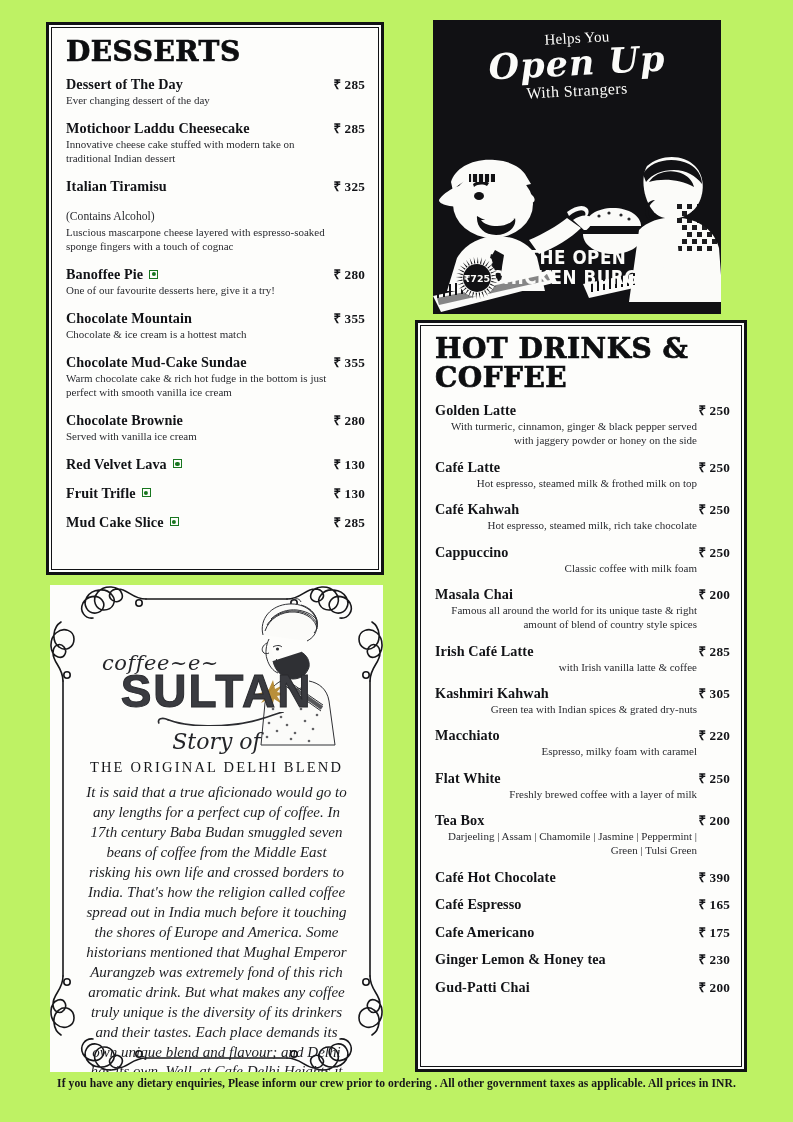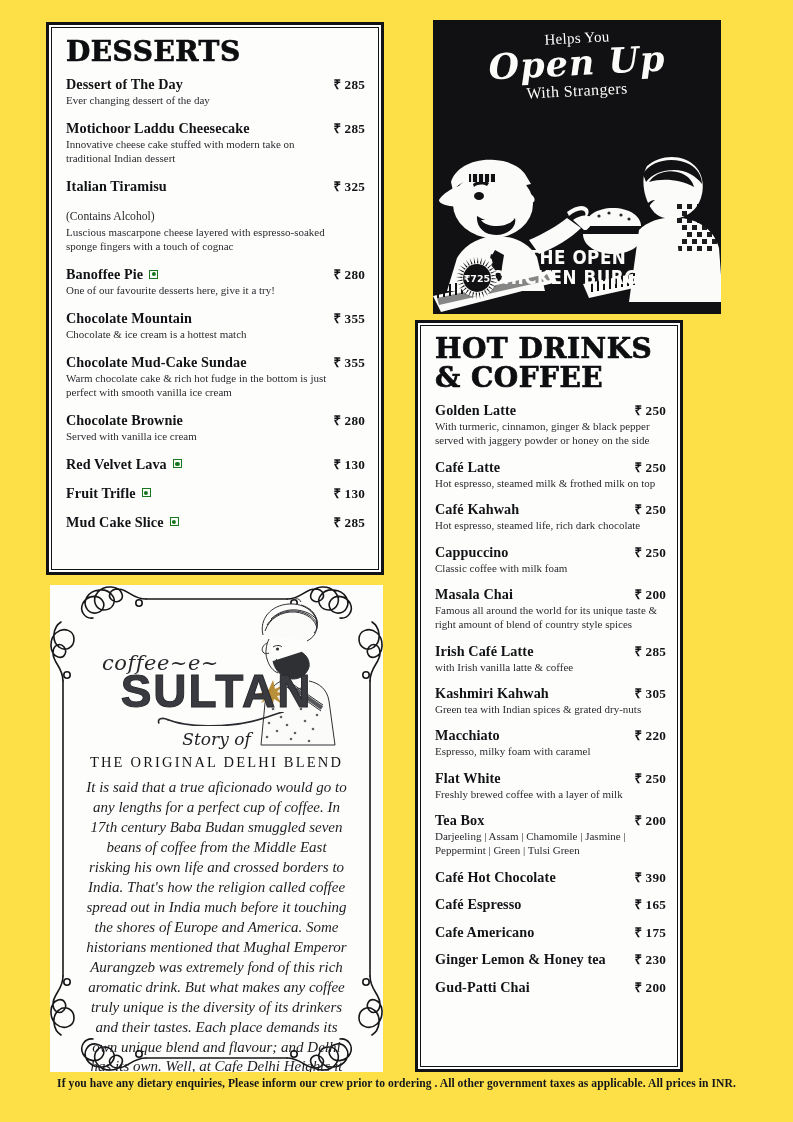--- a/index.html
+++ b/index.html
@@ -4,21 +4,21 @@
 <style>
   html, body {
     margin: 0;
     padding: 0;
     background: #ffffff;
   }
   .page {
     position: relative;
     width: 793px;
     height: 1122px;
-    background: #fde047;
+    background: #bef264;
     font-family: "Liberation Serif", serif;
     color: #17171a;
     overflow: hidden;
   }
 
   
   .panel {
     position: absolute;
     background: #fdfdfb;
     border: 3px solid #111215;
@@ -189,25 +189,25 @@
     bottom: 14px;
     width: 44px;
     height: 44px;
     z-index: 5;
   }
 
   
   #hotdrinks-panel {
     left: 415px;
     top: 320px;
-    width: 268px;
+    width: 332px;
     height: 752px;
   }
   #hotdrinks-panel .panel-inner { padding: 11px 14px 4px 17px; }
-  #hotdrinks-panel .item { margin-bottom: 9.5px; }
+  #hotdrinks-panel .item { margin-bottom: 9.5px; text-align: right; }
   #hotdrinks-panel .item-desc { max-width: 262px; }
 
   
   #sultan-panel {
     position: absolute;
     left: 50px;
     top: 585px;
     width: 333px;
     height: 487px;
     background: #fdfdfb;
@@ -257,21 +257,21 @@
     margin-top: -4px;
     -webkit-text-stroke: 1px #2a2b2f;
   }
   .sultan-swoosh {
     height: 14px;
     margin-top: -4px;
   }
   .sultan-storyof {
     font-family: "DejaVu Serif", "Liberation Serif", serif;
     font-style: italic;
-    font-size: 17px;
+    font-size: 22px;
     color: #232428;
     line-height: 1;
     margin-top: 1px;
   }
   .sultan-blend {
     font-family: "Liberation Serif", serif;
     font-size: 14.5px;
     letter-spacing: 2.2px;
     color: #141519;
     margin-top: 6px;
@@ -579,21 +579,21 @@
             </div>
             <div class="item-desc">Hot espresso, steamed milk &amp; frothed milk on top</div>
           </div>
           <div class="item">
             <div class="item-head">
               <div class="item-name">
                 <span>Café Kahwah</span>
               </div>
               <div class="item-price">₹ 250</div>
             </div>
-            <div class="item-desc">Hot espresso, steamed life, rich dark chocolate</div>
+            <div class="item-desc">Hot espresso, steamed milk, rich take chocolate</div>
           </div>
           <div class="item">
             <div class="item-head">
               <div class="item-name">
                 <span>Cappuccino</span>
               </div>
               <div class="item-price">₹ 250</div>
             </div>
             <div class="item-desc">Classic coffee with milk foam</div>
           </div>

